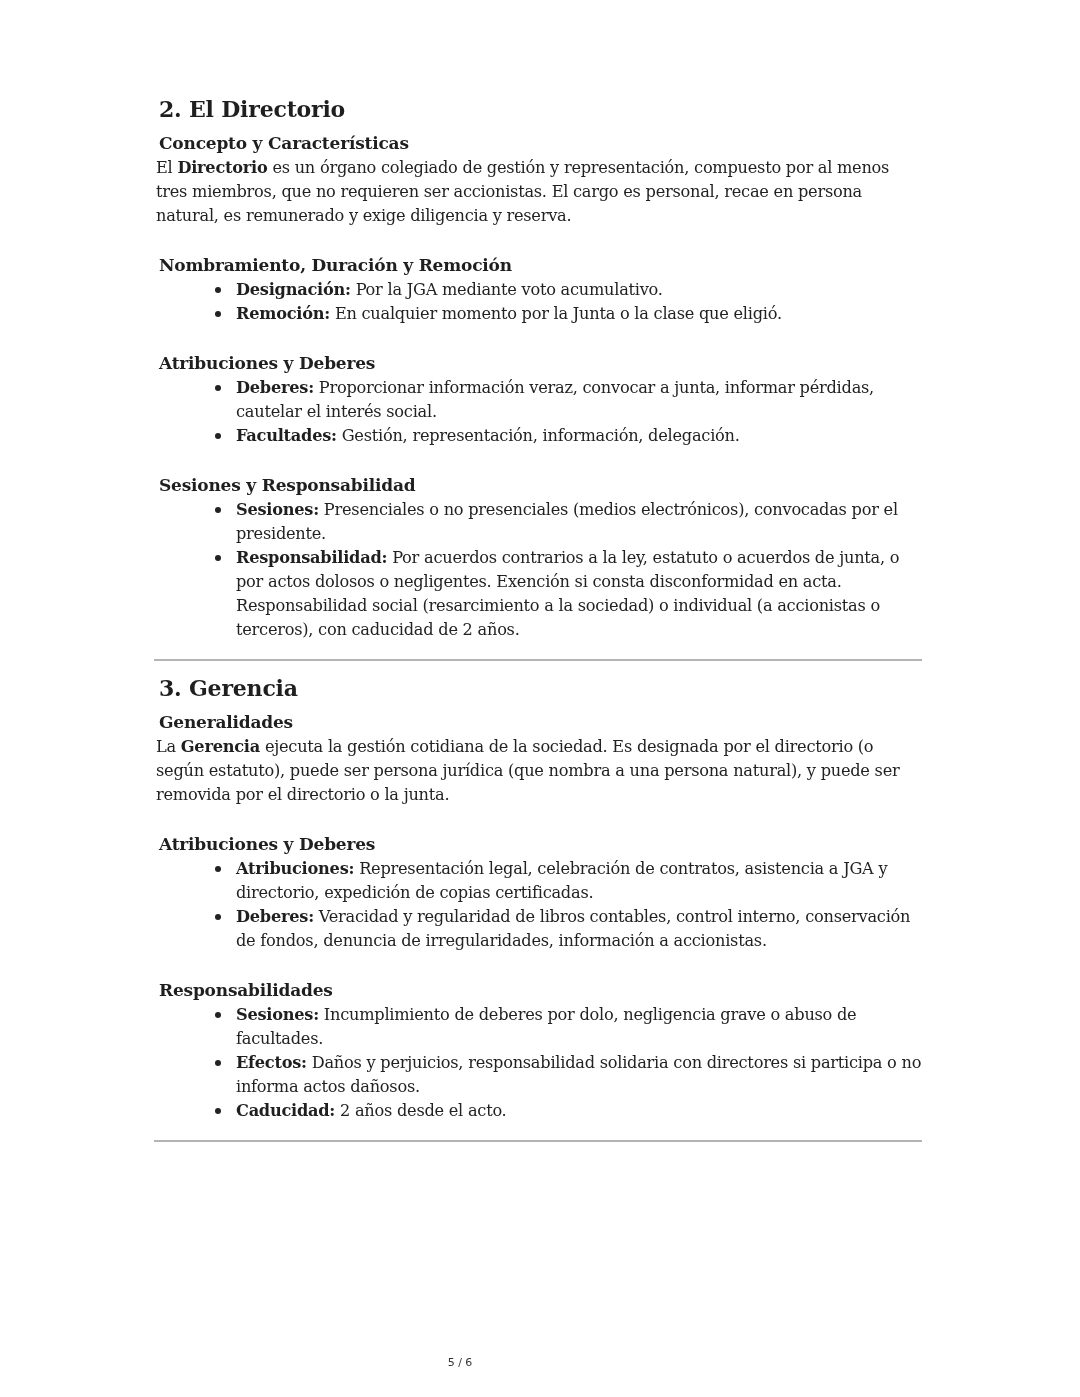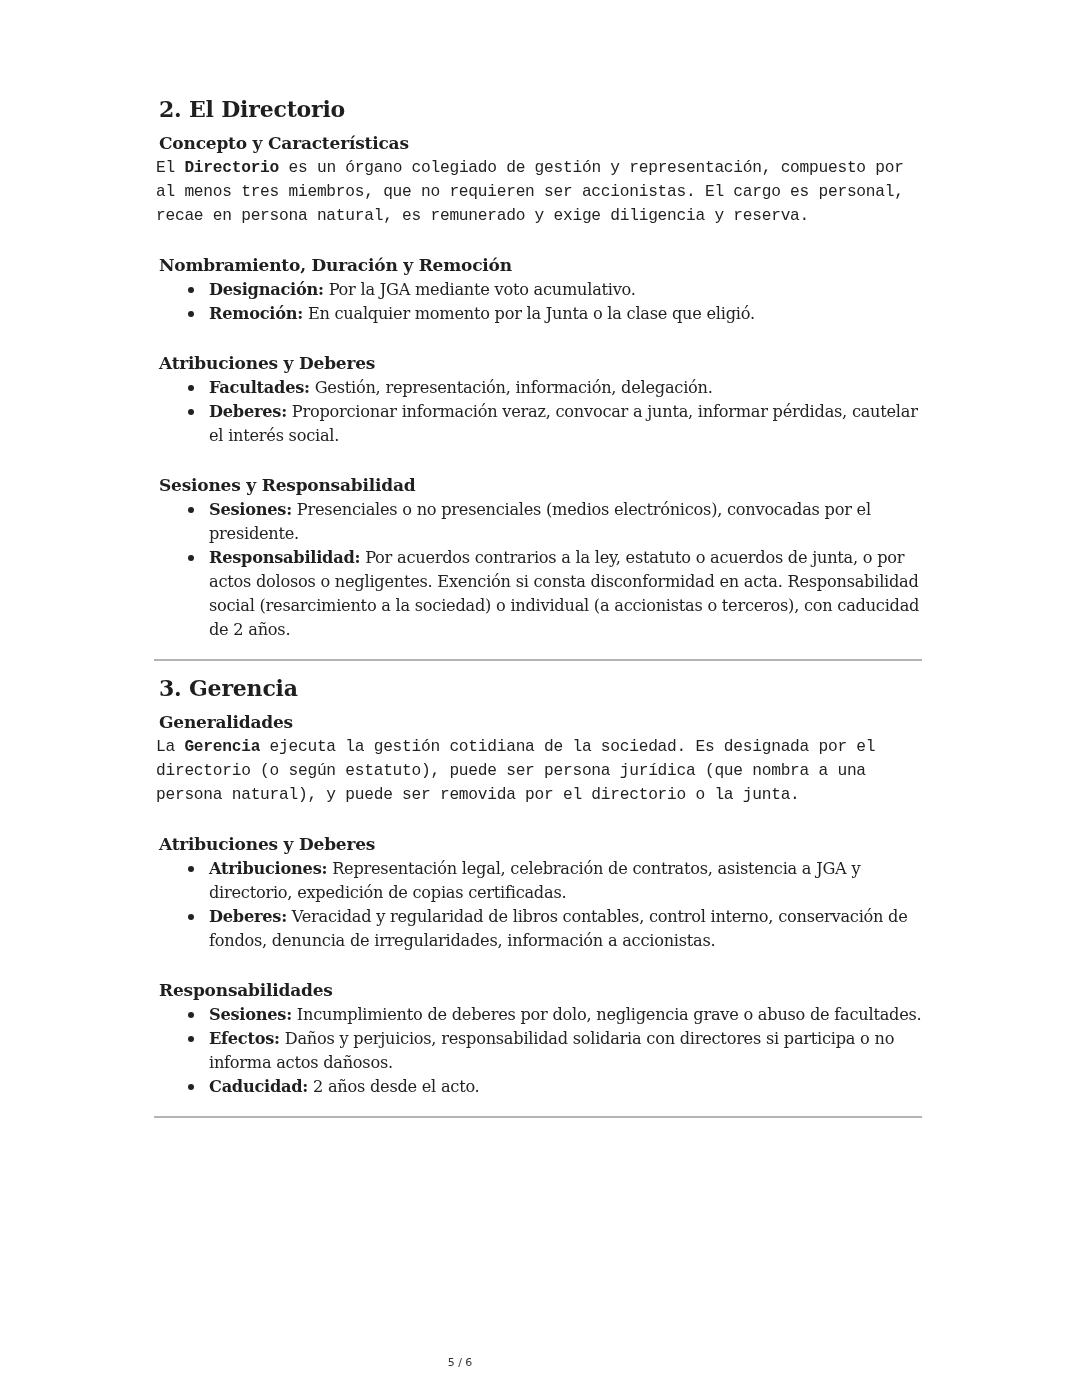--- a/index.html
+++ b/index.html
@@ -31,32 +31,32 @@
     margin: 4px 0 0 3px;
     line-height: 26px;
     color: #1f1f1f;
     letter-spacing: -0.2px;
   }
   p {
     font-size: 16.2px;
     line-height: 24px;
     margin: 0;
     letter-spacing: -0.25px;
-    font-family: Liberation Mono, monospace;
   }
   ul {
     list-style: none;
     margin: 0;
     padding: 0 0 0 53px;
   }
   li {
     position: relative;
     font-size: 16.2px;
     line-height: 24px;
     letter-spacing: -0.25px;
+    margin-left: 27px;
   }
   li .bullet {
     position: absolute;
     left: -21px;
     top: 9px;
     width: 6px;
     height: 6px;
     border-radius: 50%;
     background: #222222;
   }
@@ -93,22 +93,22 @@
     <div class="gap"></div>
     <h3>Nombramiento, Duración y Remoción</h3>
     <ul>
       <li><span class="bullet"></span><b>Designación:</b><span> Por la JGA mediante voto acumulativo.</span></li>
       <li><span class="bullet"></span><b>Remoción:</b><span> En cualquier momento por la Junta o la clase que eligió.</span></li>
     </ul>
 
     <div class="gap"></div>
     <h3>Atribuciones y Deberes</h3>
     <ul>
+      <li><span class="bullet"></span><b>Deberes:</b><span> Proporcionar información veraz, convocar a junta, informar pérdidas, cautelar el interés social.</span></li>
       <li><span class="bullet"></span><b>Facultades:</b><span> Gestión, representación, información, delegación.</span></li>
-      <li><span class="bullet"></span><b>Deberes:</b><span> Proporcionar información veraz, convocar a junta, informar pérdidas, cautelar el interés social.</span></li>
     </ul>
 
     <div class="gap"></div>
     <h3>Sesiones y Responsabilidad</h3>
     <ul>
       <li><span class="bullet"></span><b>Sesiones:</b><span> Presenciales o no presenciales (medios electrónicos), convocadas por el presidente.</span></li>
       <li><span class="bullet"></span><b>Responsabilidad:</b><span> Por acuerdos contrarios a la ley, estatuto o acuerdos de junta, o por actos dolosos o negligentes. Exención si consta disconformidad en acta. Responsabilidad social (resarcimiento a la sociedad) o individual (a accionistas o terceros), con caducidad de 2 años.</span></li>
     </ul>
   </section>
 

